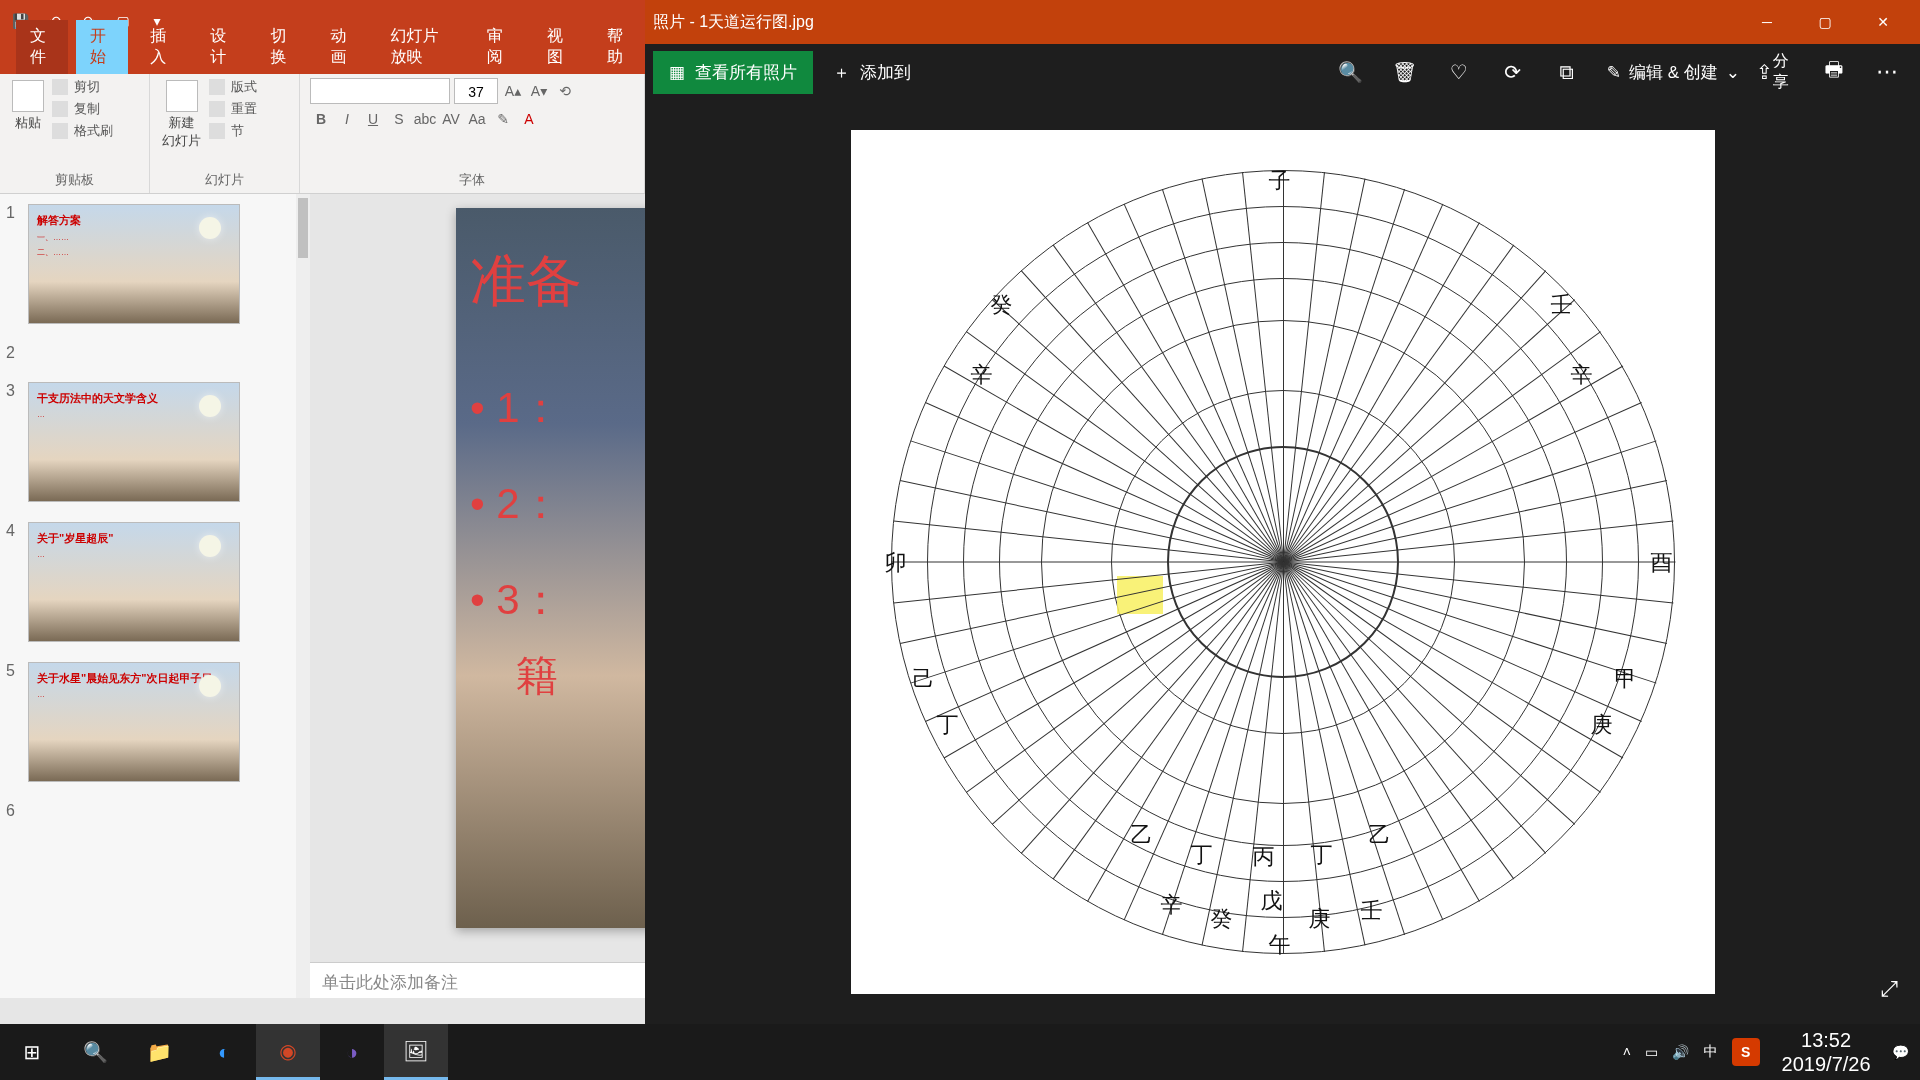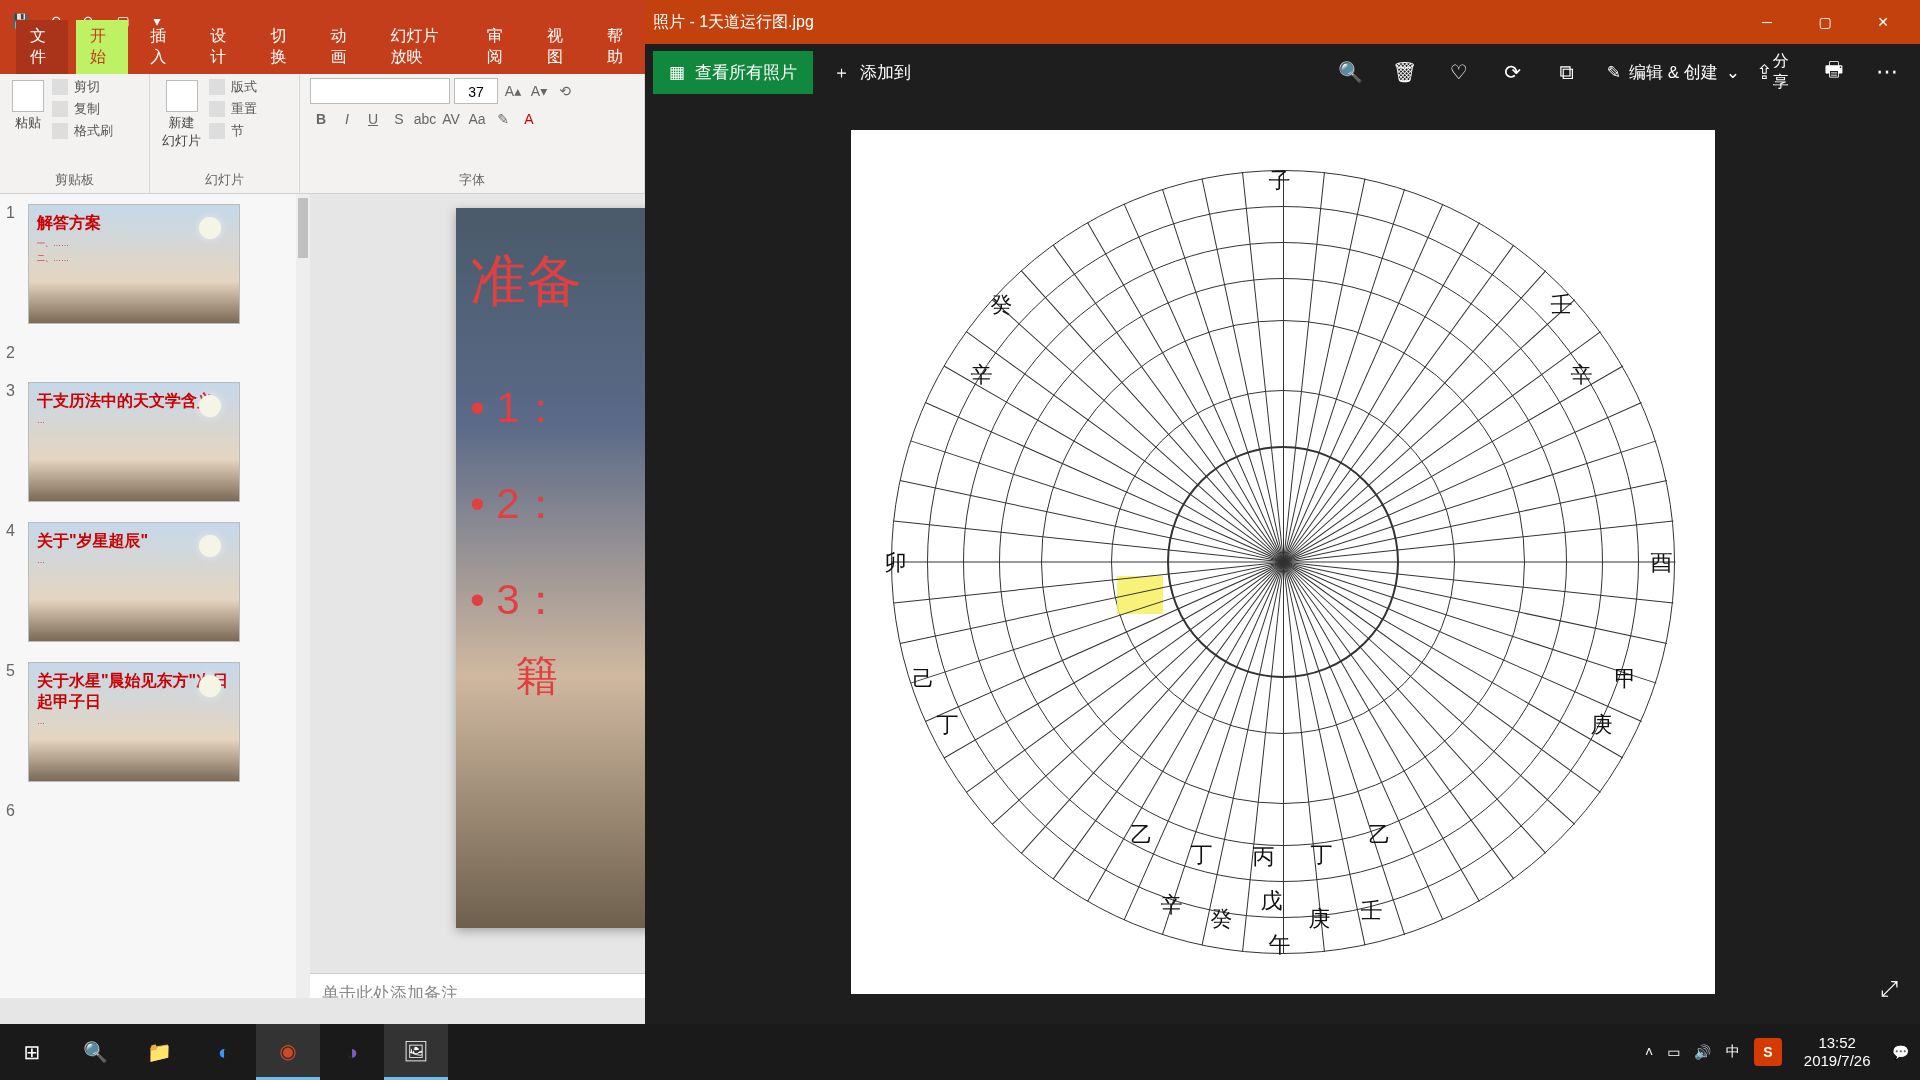--- a/index.html
+++ b/index.html
@@ -4,21 +4,21 @@
 <style>
 * { margin:0; padding:0; box-sizing:border-box; font-family:"Microsoft YaHei",Arial,sans-serif; }
 body { width:1920px; height:1080px; overflow:hidden; background:#000; }
 
 
 .ppt-window { position:absolute; left:0; top:0; width:645px; height:1024px; background:#e6e6e6; }
 .ppt-title { height:42px; background:#c43e1c; display:flex; align-items:center; padding:0 10px; gap:12px; }
 .ppt-title .qat { width:22px; height:22px; color:#fff; display:flex; align-items:center; justify-content:center; font-size:14px; }
 .ppt-ribbon-tabs { height:32px; background:#c43e1c; display:flex; align-items:flex-end; padding-left:16px; gap:8px; color:#fff; font-size:16px; }
 .ppt-tab { padding:6px 14px; cursor:pointer; }
-.ppt-tab.active { background:#bef264; color:#c43e1c; }
+.ppt-tab.active { background:#7dd3fc; color:#c43e1c; }
 .ppt-tab.file { background:#a9341a; }
 .ribbon-body { height:120px; background:#f3f2f1; border-bottom:1px solid #d0d0d0; display:flex; }
 .ribbon-group { border-right:1px solid #d8d8d8; padding:4px 10px; display:flex; flex-direction:column; justify-content:space-between; }
 .ribbon-group-label { text-align:center; font-size:13px; color:#666; padding-top:2px; }
 .rg-items { display:flex; gap:6px; align-items:flex-start; }
 .big-btn { display:flex; flex-direction:column; align-items:center; gap:2px; font-size:13px; color:#444; padding:2px; }
 .big-btn .icon { width:32px; height:32px; border:1px solid #bbb; background:#fff; }
 .small-list { display:flex; flex-direction:column; gap:4px; font-size:13px; color:#555; }
 .small-item { display:flex; align-items:center; gap:6px; }
 .small-item .ic { width:16px; height:16px; background:#ddd; }
@@ -29,30 +29,30 @@
 .font-btn { width:22px; height:22px; border:1px solid transparent; color:#666; font-size:14px; display:flex; align-items:center; justify-content:center; }
 
 .ppt-work { position:absolute; top:194px; left:0; right:0; bottom:26px; display:flex; background:#e6e6e6; }
 .thumb-pane { width:310px; background:#f7f7f7; overflow:hidden; position:relative; }
 .thumb-scroll { position:absolute; right:0; top:0; width:14px; height:100%; background:#eee; }
 .thumb-scroll .handle { position:absolute; top:4px; left:2px; width:10px; height:60px; background:#c0c0c0; }
 .thumb { display:flex; padding:10px 6px; gap:8px; }
 .thumb .num { font-size:16px; color:#666; width:14px; }
 .thumb .slide { width:212px; height:120px; background:linear-gradient(#c5d8ea 0%, #e5d5c0 65%, #7a6a55 100%); border:1px solid #bbb; position:relative; padding:8px; }
 .thumb.current .slide { outline:3px solid #c43e1c; }
-.thumb .slide .t { font-size:16px; color:#cc0000; font-weight:bold; }
+.thumb .slide .t { font-size:11px; color:#cc0000; font-weight:bold; }
 .thumb .slide .l { font-size:8px; color:#cc0000; margin-top:4px; }
 .thumb .slide .moon { position:absolute; right:18px; top:12px; width:22px; height:22px; border-radius:50%; background:#f5f5e6; box-shadow:0 0 8px #fff8; }
 .thumb-6 .slide { height:42px; }
 
 .editor { flex:1; background:#e6e6e6; position:relative; overflow:hidden; }
 .slide-canvas { position:absolute; left:146px; top:14px; width:520px; height:720px; background:linear-gradient(#4a5a6a 0%, #5a6a88 30%, #d0b8a0 65%, #6d604d 100%); box-shadow:0 3px 10px rgba(0,0,0,.3); color:#e04040; padding:36px 14px; font-size:44px; }
 .slide-canvas .title { font-size:56px; margin-bottom:60px; }
 .slide-canvas .bul { font-size:42px; margin:40px 0; }
-.notes { position:absolute; bottom:0; left:0; right:0; height:25px; background:#fff; border-top:1px solid #ccc; padding:8px 12px; color:#888; font-size:17px; }
+.notes { position:absolute; bottom:0; left:0; right:0; height:36px; background:#fff; border-top:1px solid #ccc; padding:8px 12px; color:#888; font-size:17px; }
 
 .ppt-status { position:absolute; bottom:0; left:0; right:0; height:26px; background:#f3f2f1; border-top:1px solid #ccc; display:flex; align-items:center; padding:0 10px; gap:14px; font-size:14px; color:#555; }
 .ppt-status .spacer { flex:1; }
 
 
 .photos-window { position:absolute; left:645px; top:0; right:0; height:1024px; background:#1e1e1e; color:#fff; }
 .photos-title { height:44px; background:#c2410c; display:flex; align-items:center; padding:0 8px; }
 .photos-title .title-text { font-size:16px; color:#fff; }
 .win-controls { margin-left:auto; display:flex; }
 .win-btn { width:58px; height:44px; display:flex; align-items:center; justify-content:center; font-size:14px; color:#fff; }
@@ -78,21 +78,21 @@
 .wm { position:absolute; left:50%; top:50%; transform:translate(-50%,-50%); font-size:110px; color:rgba(255,100,130,.2); white-space:nowrap; font-weight:bold; }
 .hl { position:absolute; left:226px; top:406px; width:46px; height:38px; background:#f8f060; opacity:.85; }
 .schar { position:absolute; font-size:22px; color:#111; font-family:KaiTi,serif; }
 
 
 .taskbar { position:absolute; left:0; bottom:0; width:1920px; height:56px; background:#1a1a1a; display:flex; align-items:center; }
 .tb-item { width:64px; height:56px; display:flex; align-items:center; justify-content:center; color:#fff; font-size:20px; }
 .tb-item.active { border-bottom:3px solid #76b9ed; background:#333; }
 .tb-spacer { flex:1; }
 .tray { display:flex; align-items:center; gap:14px; padding:0 10px; color:#fff; font-size:14px; }
-.clock { text-align:center; font-size:15px; line-height:1.2; padding:0 8px; }
+.clock { text-align:center; font-size:20px; line-height:1.2; padding:0 8px; }
 .ime-s { width:28px; height:28px; background:#d53a00; color:#fff; font-weight:bold; display:flex; align-items:center; justify-content:center; border-radius:4px; }
 
 
 .bg-strip { position:absolute; left:0; top:1012px; width:1920px; height:12px; background:linear-gradient(#3a5a2a,#2a4420); }
 .bg-strip .txt { position:absolute; right:40px; top:-16px; color:#666; font-size:14px; display:flex; gap:18px; }
 </style>
 </head>
 <body>
 
 <div class="bg-strip">

